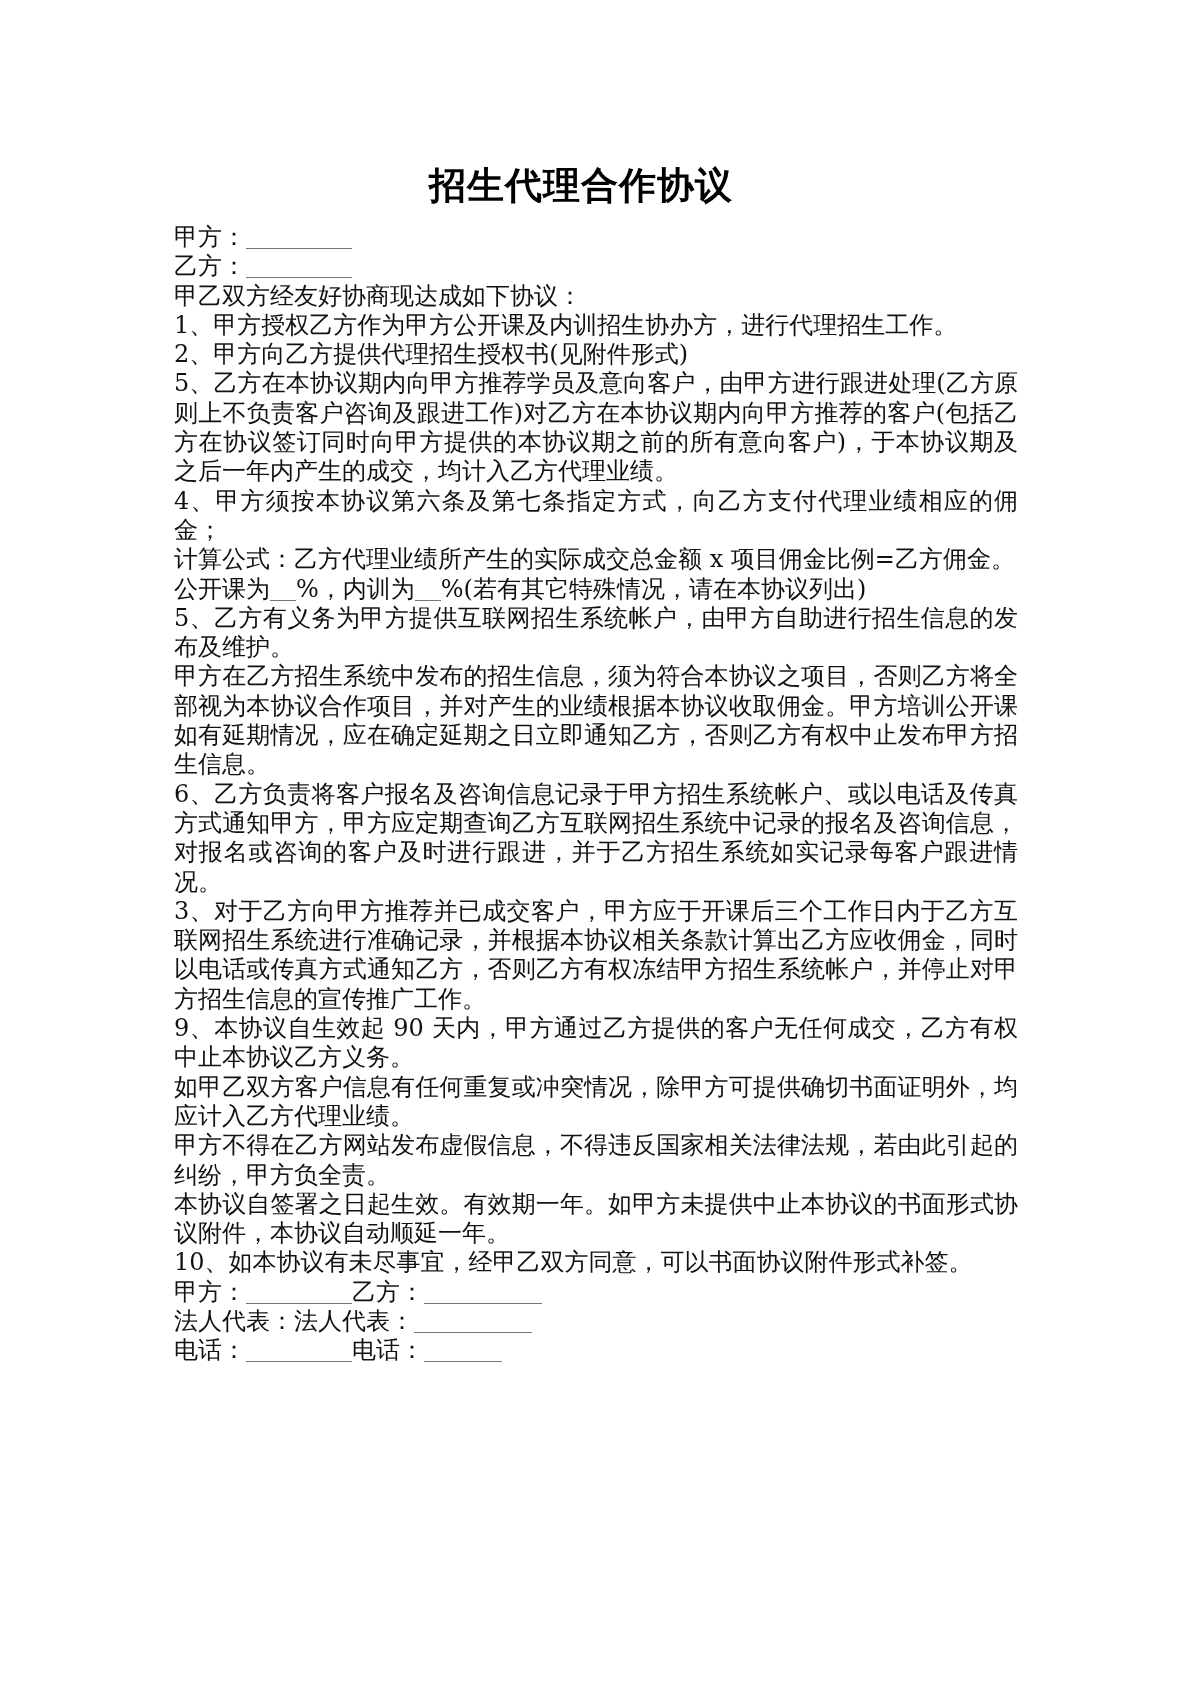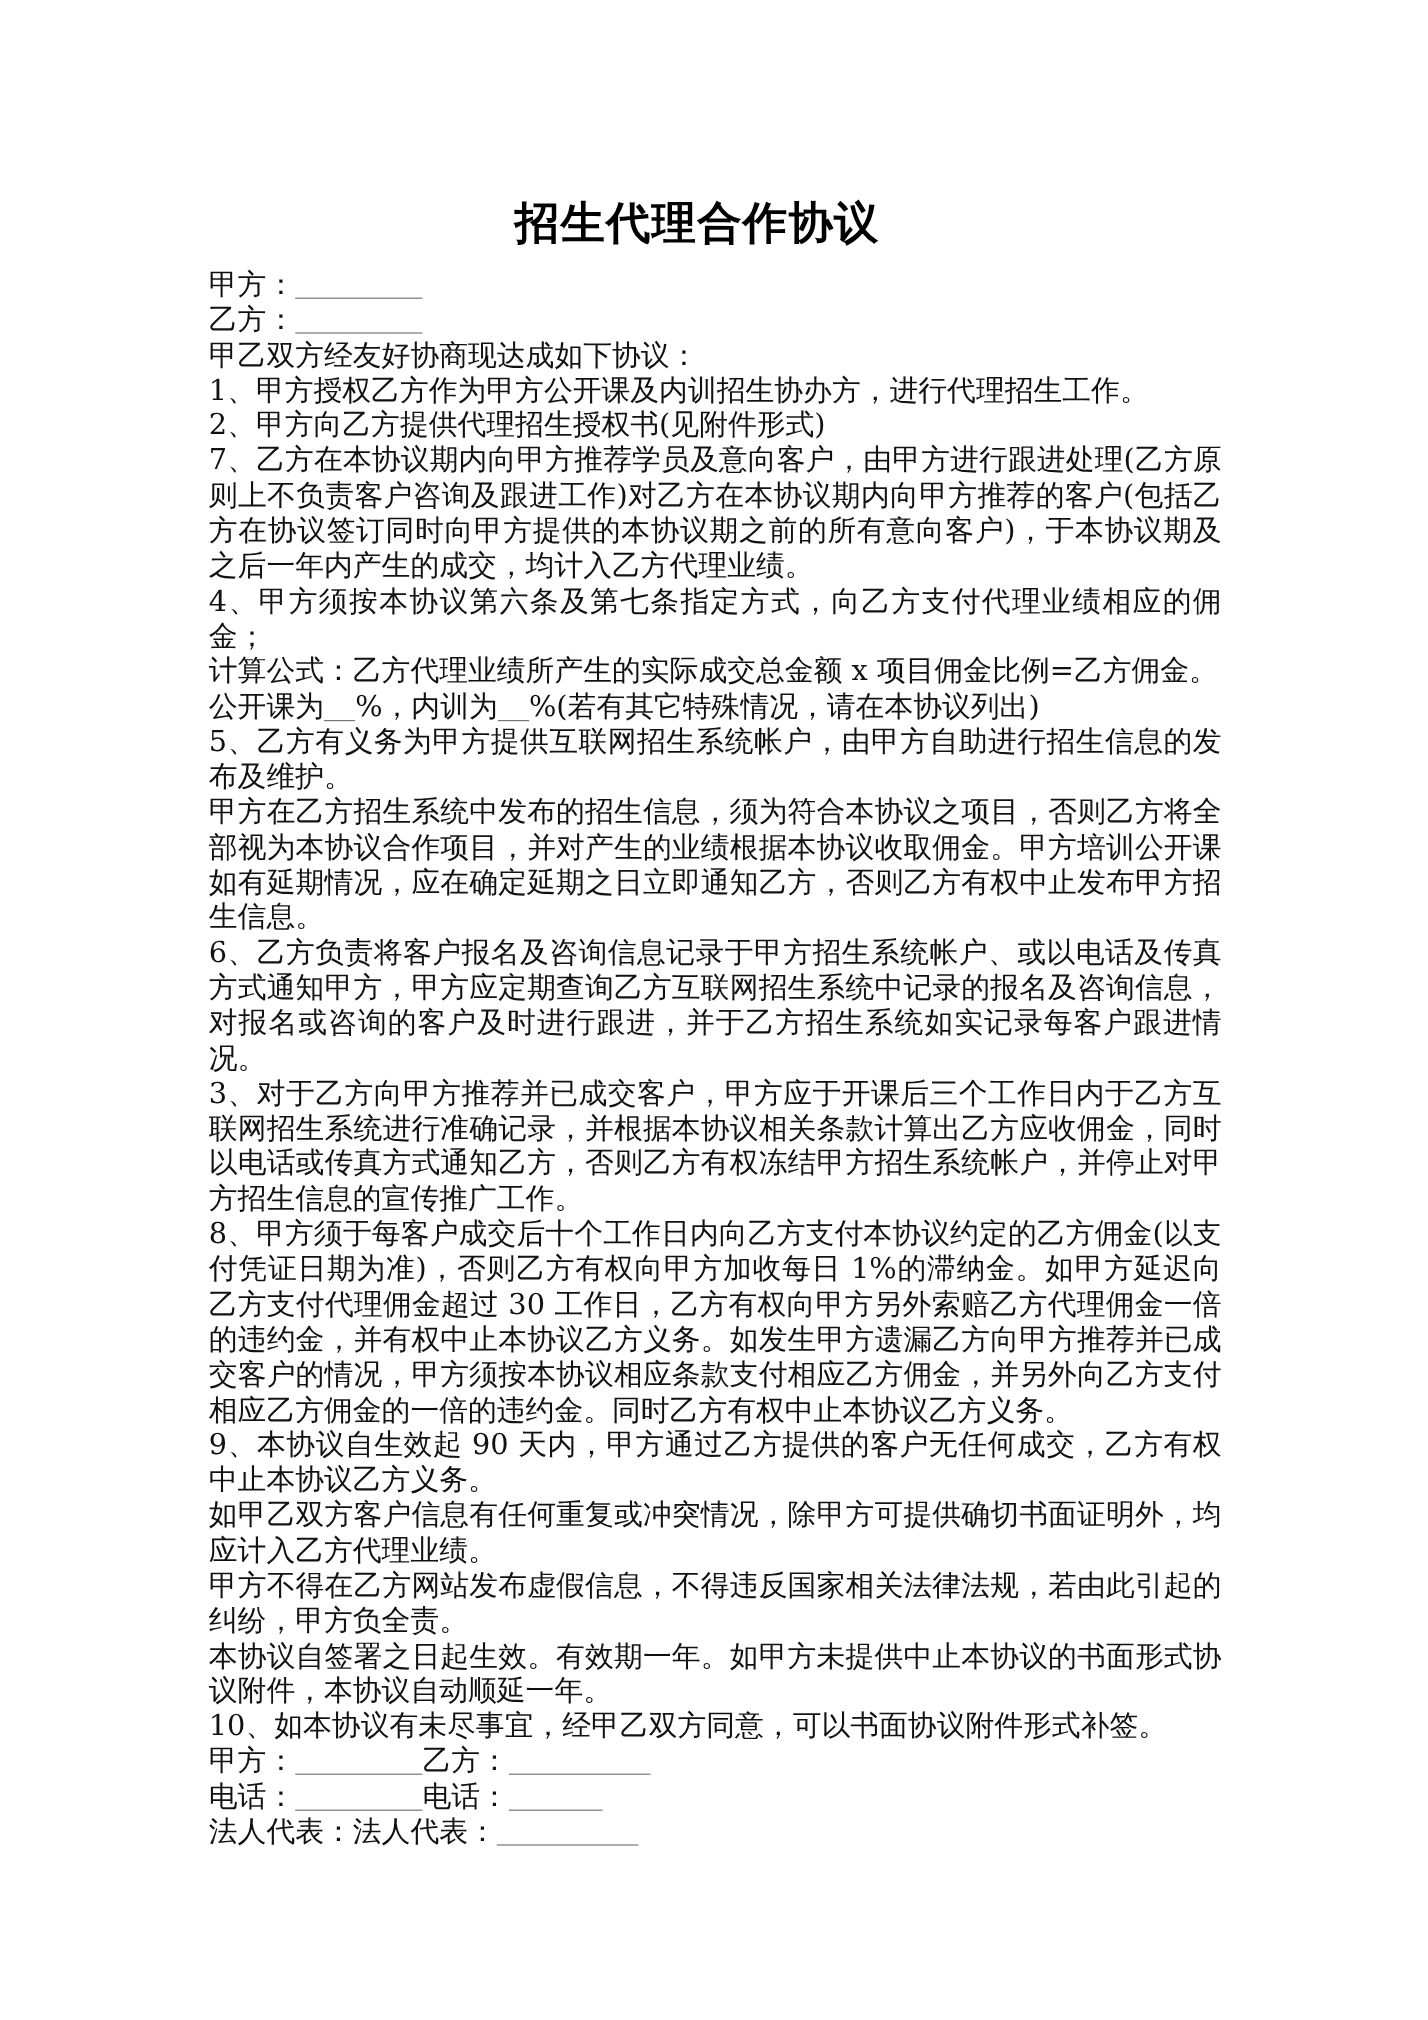--- a/index.html
+++ b/index.html
@@ -30,31 +30,30 @@
 
 <div class="page">
   <div class="title">招生代理合作协议</div>
 
   <div class="body">
     <span class="line"><span>甲方：</span><span class="blank w110"></span></span>
     <span class="line"><span>乙方：</span><span class="blank w110"></span></span>
     <span class="line">甲乙双方经友好协商现达成如下协议：</span>
     <span class="para">1、甲方授权乙方作为甲方公开课及内训招生协办方，进行代理招生工作。</span>
     <span class="para">2、甲方向乙方提供代理招生授权书(见附件形式)</span>
-    <span class="para">7、乙方在本协议期内向甲方推荐学员及意向客户，由甲方进行跟进处理(乙方原则上不负责客户咨询及跟进工作)对乙方在本协议期内向甲方推荐的客户(包括乙方在协议签订同时向甲方提供的本协议期之前的所有意向客户)，于本协议期及之后一年内产生的成交，均计入乙方代理业绩。</span>
+    <span class="para">5、乙方在本协议期内向甲方推荐学员及意向客户，由甲方进行跟进处理(乙方原则上不负责客户咨询及跟进工作)对乙方在本协议期内向甲方推荐的客户(包括乙方在协议签订同时向甲方提供的本协议期之前的所有意向客户)，于本协议期及之后一年内产生的成交，均计入乙方代理业绩。</span>
     <span class="para">4、甲方须按本协议第六条及第七条指定方式，向乙方支付代理业绩相应的佣金；</span>
     <span class="para">计算公式：乙方代理业绩所产生的实际成交总金额 x 项目佣金比例=乙方佣金。</span>
     <span class="line"><span>公开课为</span><span class="blank w26"></span><span>%，内训为</span><span class="blank w26"></span><span>%(若有其它特殊情况，请在本协议列出)</span></span>
     <span class="para">5、乙方有义务为甲方提供互联网招生系统帐户，由甲方自助进行招生信息的发布及维护。</span>
     <span class="para">甲方在乙方招生系统中发布的招生信息，须为符合本协议之项目，否则乙方将全部视为本协议合作项目，并对产生的业绩根据本协议收取佣金。甲方培训公开课如有延期情况，应在确定延期之日立即通知乙方，否则乙方有权中止发布甲方招生信息。</span>
     <span class="para">6、乙方负责将客户报名及咨询信息记录于甲方招生系统帐户、或以电话及传真方式通知甲方，甲方应定期查询乙方互联网招生系统中记录的报名及咨询信息，对报名或咨询的客户及时进行跟进，并于乙方招生系统如实记录每客户跟进情况。</span>
     <span class="para">3、对于乙方向甲方推荐并已成交客户，甲方应于开课后三个工作日内于乙方互联网招生系统进行准确记录，并根据本协议相关条款计算出乙方应收佣金，同时以电话或传真方式通知乙方，否则乙方有权冻结甲方招生系统帐户，并停止对甲方招生信息的宣传推广工作。</span>
-    <span class="para">8、甲方须于每客户成交后十个工作日内向乙方支付本协议约定的乙方佣金(以支付凭证日期为准)，否则乙方有权向甲方加收每日 1%的滞纳金。如甲方延迟向乙方支付代理佣金超过 30 工作日，乙方有权向甲方另外索赔乙方代理佣金一倍的违约金，并有权中止本协议乙方义务。如发生甲方遗漏乙方向甲方推荐并已成交客户的情况，甲方须按本协议相应条款支付相应乙方佣金，并另外向乙方支付相应乙方佣金的一倍的违约金。同时乙方有权中止本协议乙方义务。</span>
     <span class="para">9、本协议自生效起 90 天内，甲方通过乙方提供的客户无任何成交，乙方有权中止本协议乙方义务。</span>
     <span class="para">如甲乙双方客户信息有任何重复或冲突情况，除甲方可提供确切书面证明外，均应计入乙方代理业绩。</span>
     <span class="para">甲方不得在乙方网站发布虚假信息，不得违反国家相关法律法规，若由此引起的纠纷，甲方负全责。</span>
     <span class="para">本协议自签署之日起生效。有效期一年。如甲方未提供中止本协议的书面形式协议附件，本协议自动顺延一年。</span>
     <span class="para">10、如本协议有未尽事宜，经甲乙双方同意，可以书面协议附件形式补签。</span>
     <span class="line"><span>甲方：</span><span class="blank w110"></span><span>乙方：</span><span class="blank w118"></span></span>
+    <span class="line"><span>法人代表：</span><span>法人代表：</span><span class="blank w118"></span></span>
     <span class="line"><span>电话：</span><span class="blank w110"></span><span>电话：</span><span class="blank w80"></span></span>
-    <span class="line"><span>法人代表：</span><span>法人代表：</span><span class="blank w118"></span></span>
   </div>
 </div>
 
 </body></html>

